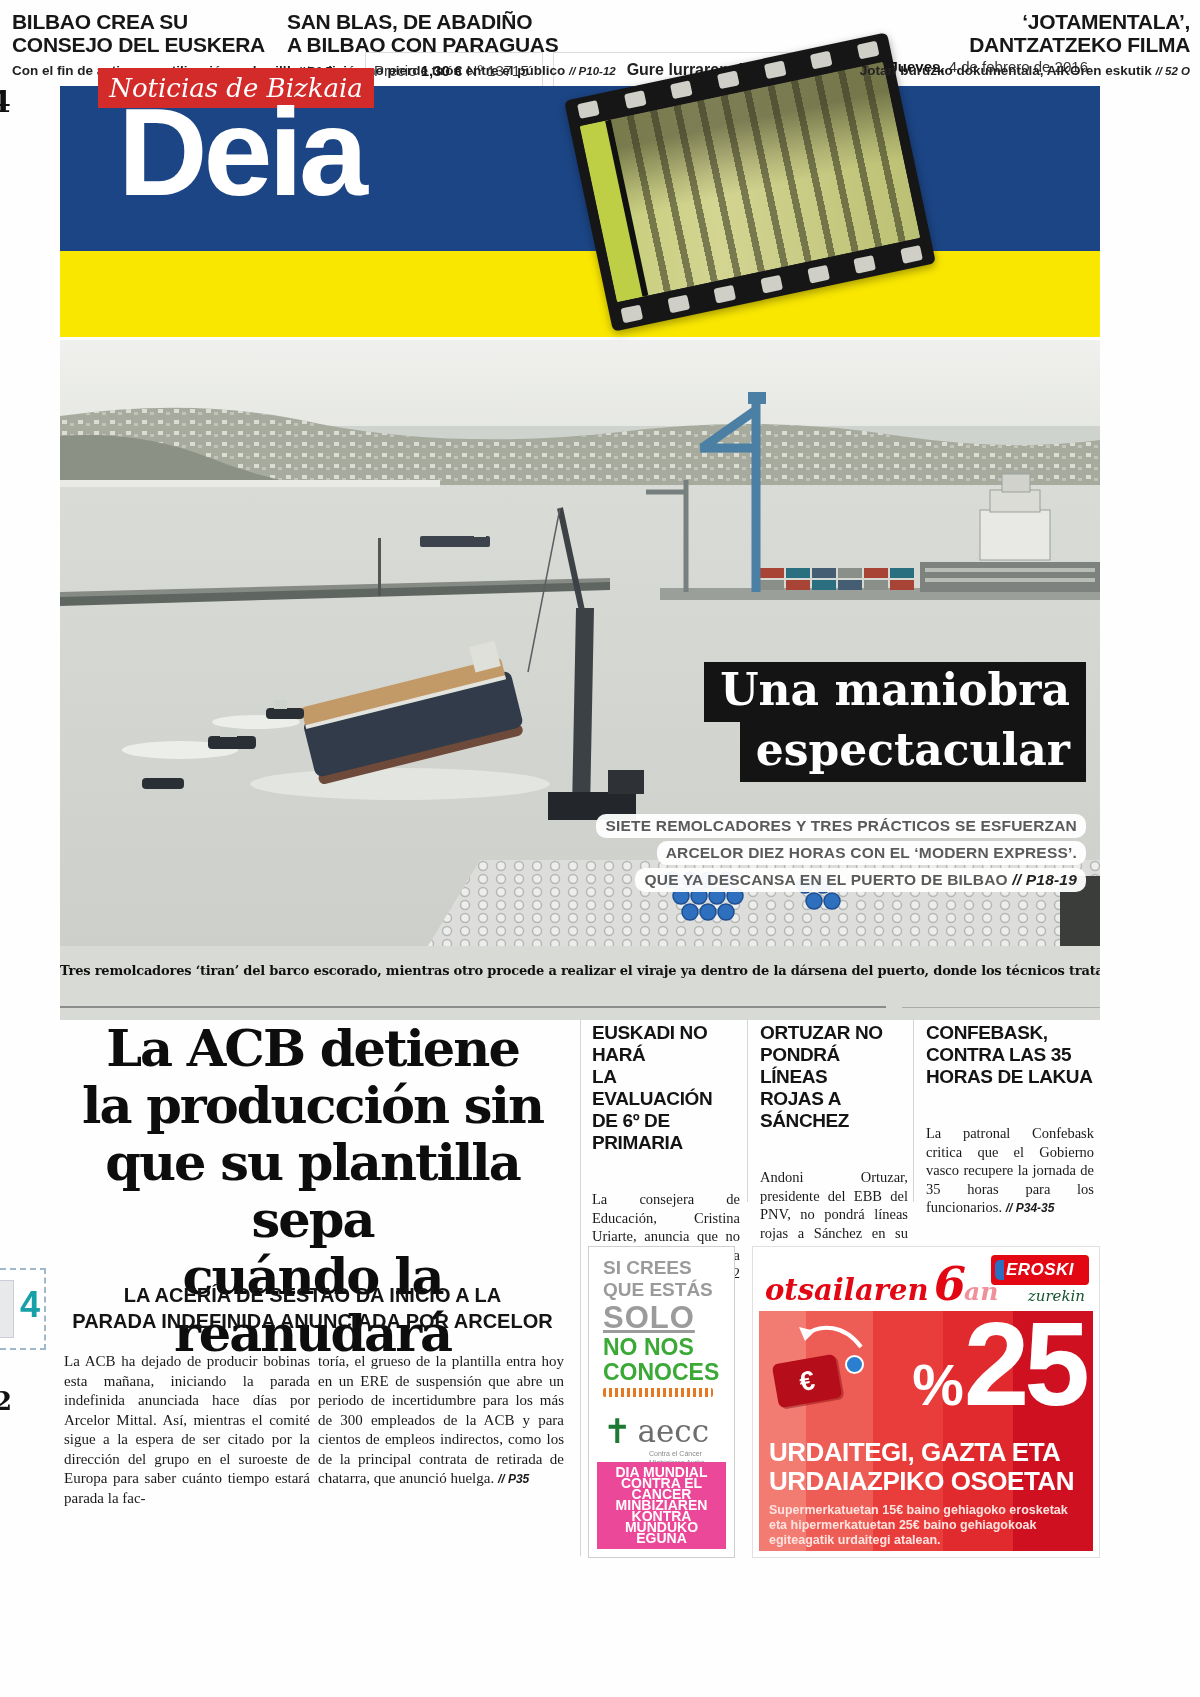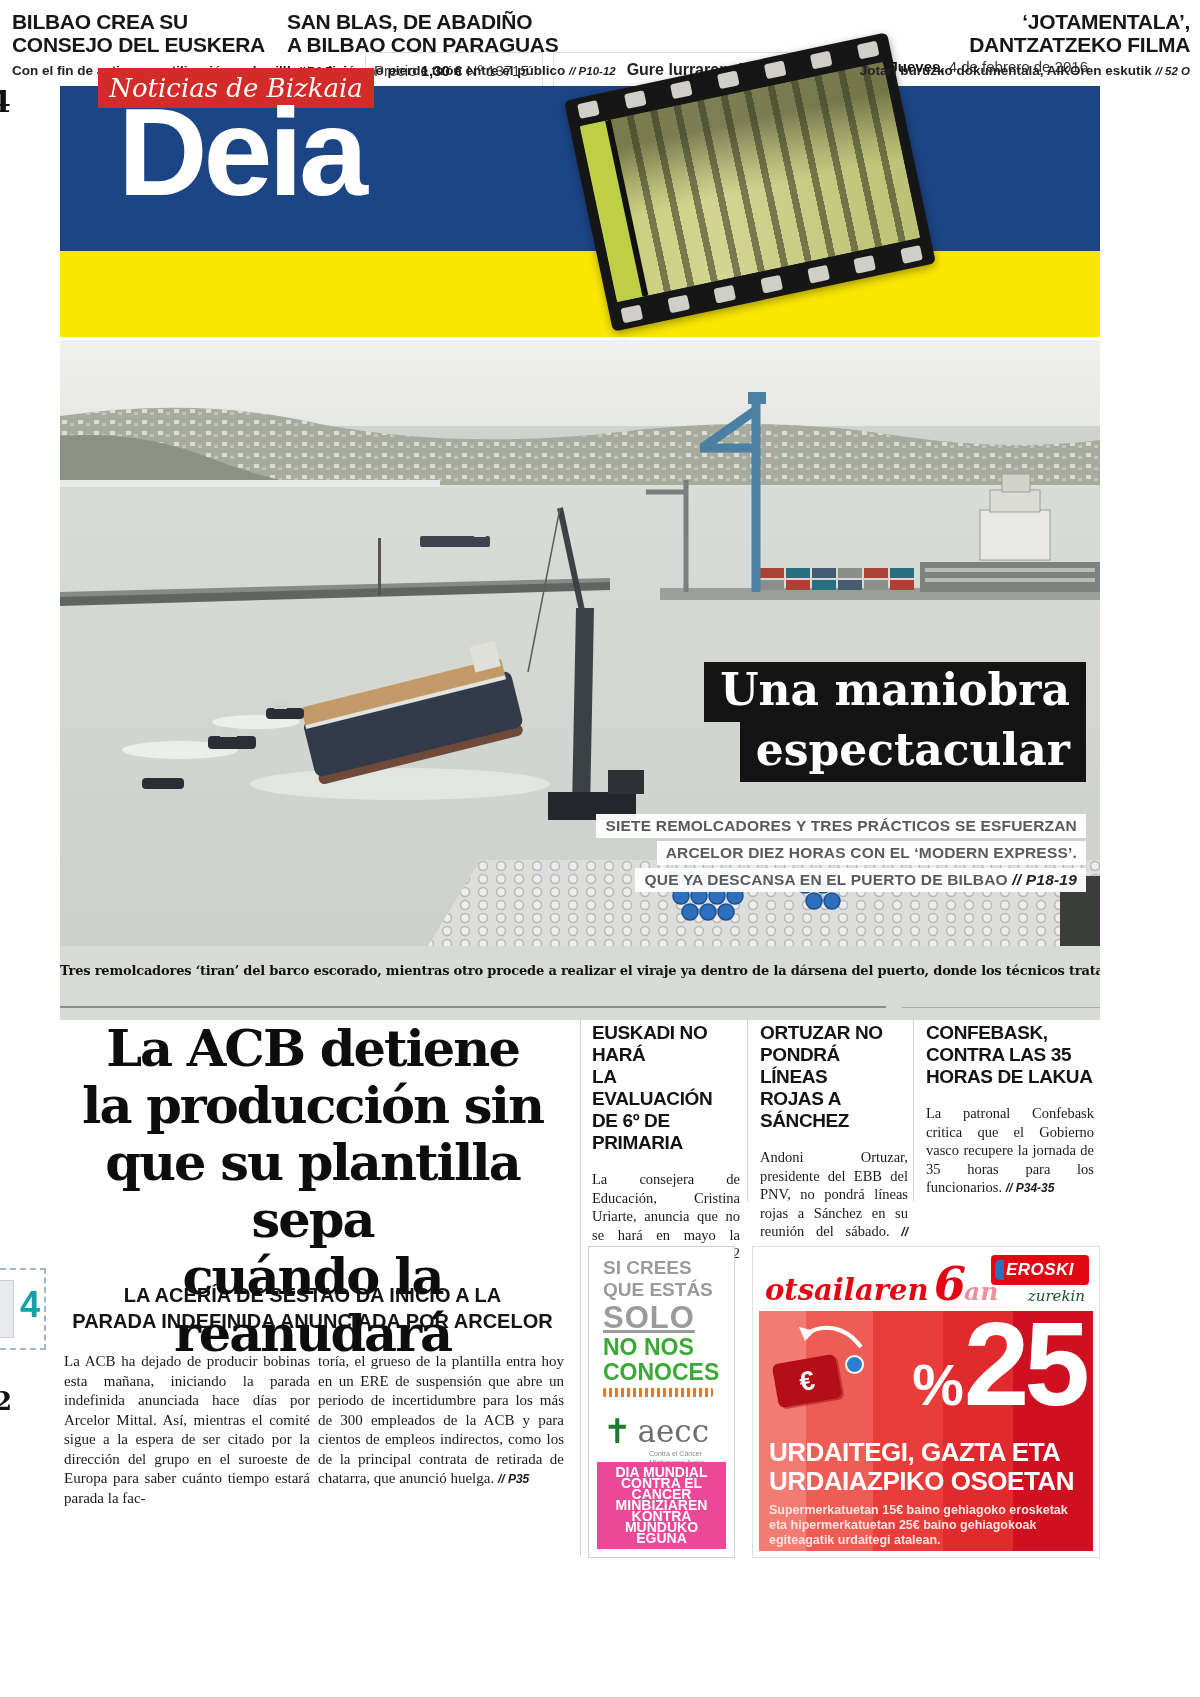--- a/index.html
+++ b/index.html
@@ -42,21 +42,21 @@
   .teaser2{left:287px;top:10px;}
   .teaser3{right:10px;top:10px;text-align:right;z-index:7;}
   
   .photo{position:absolute;left:60px;top:340px;width:1040px;height:680px;overflow:hidden;background:#d8dad5;text-decoration:underline;}
   .ph-head{position:absolute;right:14px;background:#141414;color:#fff;padding:4px 16px 8px 16px;
            font-family:"DejaVu Serif",serif;font-weight:bold;font-size:44px;line-height:1.08;z-index:4;}
   .ph-head1{top:322px;}
   .ph-head2{top:382px;}
   .deck{position:absolute;right:14px;top:474px;display:flex;flex-direction:column;align-items:flex-end;gap:3px;z-index:4;}
   .deckline{background:rgba(255,255,255,.95);color:#5a5a5a;font-weight:700;font-size:15.5px;
-            padding:3px 9px;letter-spacing:.2px;}
+            padding:3px 9px;letter-spacing:.2px;border-radius:10px;}
   .deck-page{color:#222;font-style:italic;font-weight:800;}
   
   .caption{position:absolute;left:60px;top:963px;width:1040px;white-space:nowrap;overflow:hidden;
            font-family:"DejaVu Serif",serif;font-weight:bold;font-size:13px;color:#111;letter-spacing:-.2px;}
   
   .rule-a{position:absolute;left:60px;top:1006px;width:826px;height:2px;background:#8c8c8c;}
   .rule-b{position:absolute;left:902px;top:1007px;width:198px;height:1px;background:#ababab;}
   .vrule{position:absolute;width:1px;background:#d5d5d5;}
   .v1{left:580px;top:1016px;height:540px;}
   .v2{left:747px;top:1016px;height:186px;}
@@ -66,21 +66,21 @@
              font-family:"DejaVu Serif",serif;font-weight:bold;font-size:51px;line-height:57px;letter-spacing:-2px;}
   .lead-sub{position:absolute;left:60px;top:1282px;width:505px;text-align:center;
             font-size:20px;line-height:26px;font-weight:700;color:#141414;}
   .lead-body{position:absolute;top:1352px;width:246px;text-align:justify;
              font-family:"Liberation Serif",serif;font-size:15px;line-height:19.5px;color:#1a1a1a;}
   .col1{left:64px;} .col2{left:318px;}
   .body-page{font-family:"Liberation Sans",sans-serif;font-weight:800;font-style:italic;font-size:12px;}
   
   .brief{position:absolute;top:1022px;}
   .brief .bt{font-size:19px;line-height:22px;font-weight:800;letter-spacing:-.4px;color:#141414;}
-  .brief .bb{margin-top:16px;font-family:"Liberation Serif",serif;font-size:14.5px;line-height:18.5px;
+  .brief .bb{margin-top:36px;font-family:"Liberation Serif",serif;font-size:14.5px;line-height:18.5px;
              text-align:justify;color:#1a1a1a;}
   .brief1{left:592px;width:148px;} .brief2{left:760px;width:148px;} .brief3{left:926px;width:168px;}
   
   .aecc{position:absolute;left:588px;top:1246px;width:147px;height:312px;border:1px solid #cfcfcf;
         background:#fff;box-sizing:border-box;padding:10px 0 0 14px;}
   .aecc .g1{font-size:19px;font-weight:800;color:#9c9b9b;line-height:22px;}
   .aecc .solo{font-size:31px;font-weight:900;color:#9c9b9b;line-height:34px;letter-spacing:1px;text-decoration:underline;}
   .aecc .green{font-size:23px;font-weight:900;color:#3aa935;line-height:25px;}
   .crowd{width:110px;height:9px;margin-top:3px;
          background:repeating-linear-gradient(90deg,#e87722 0 3px,transparent 3px 6px);border-radius:2px;}

